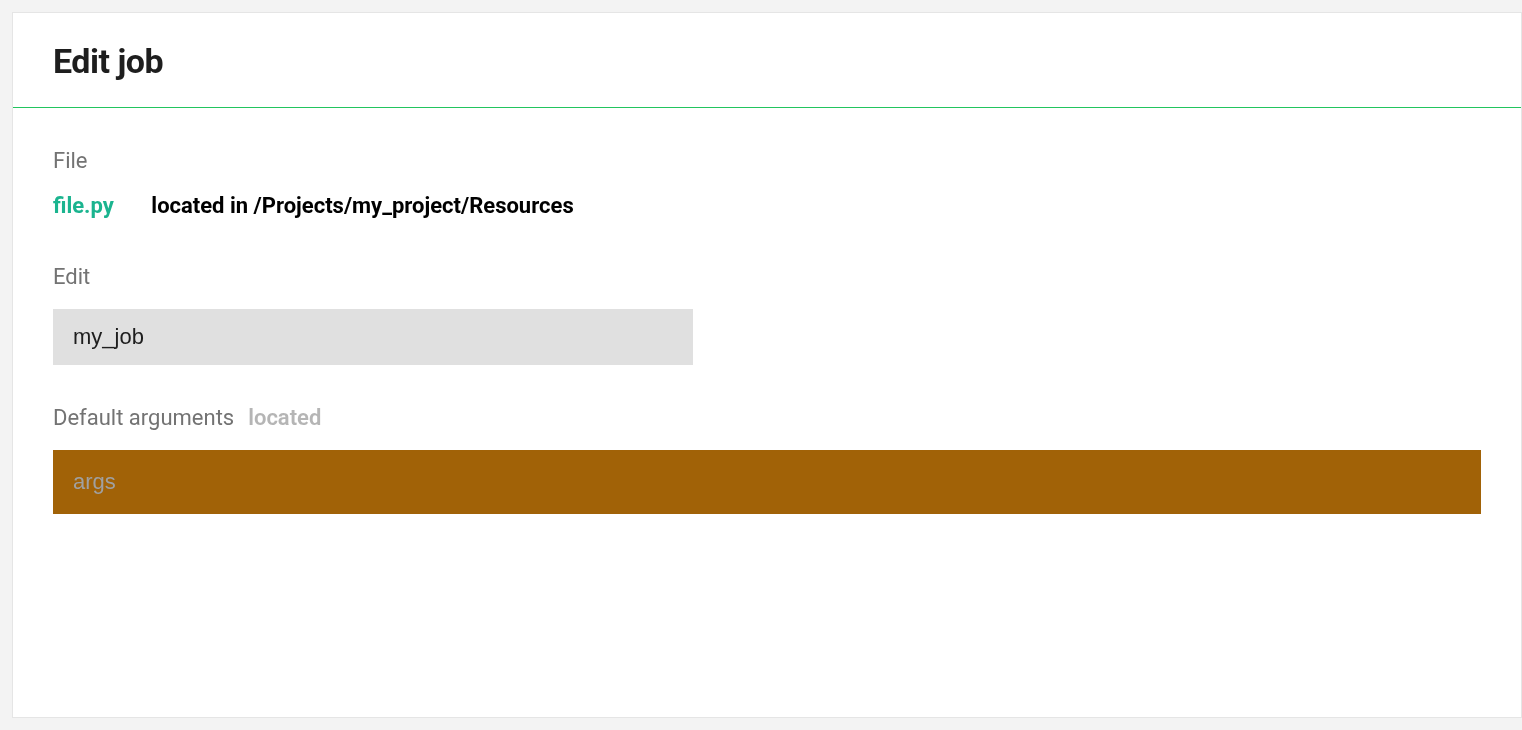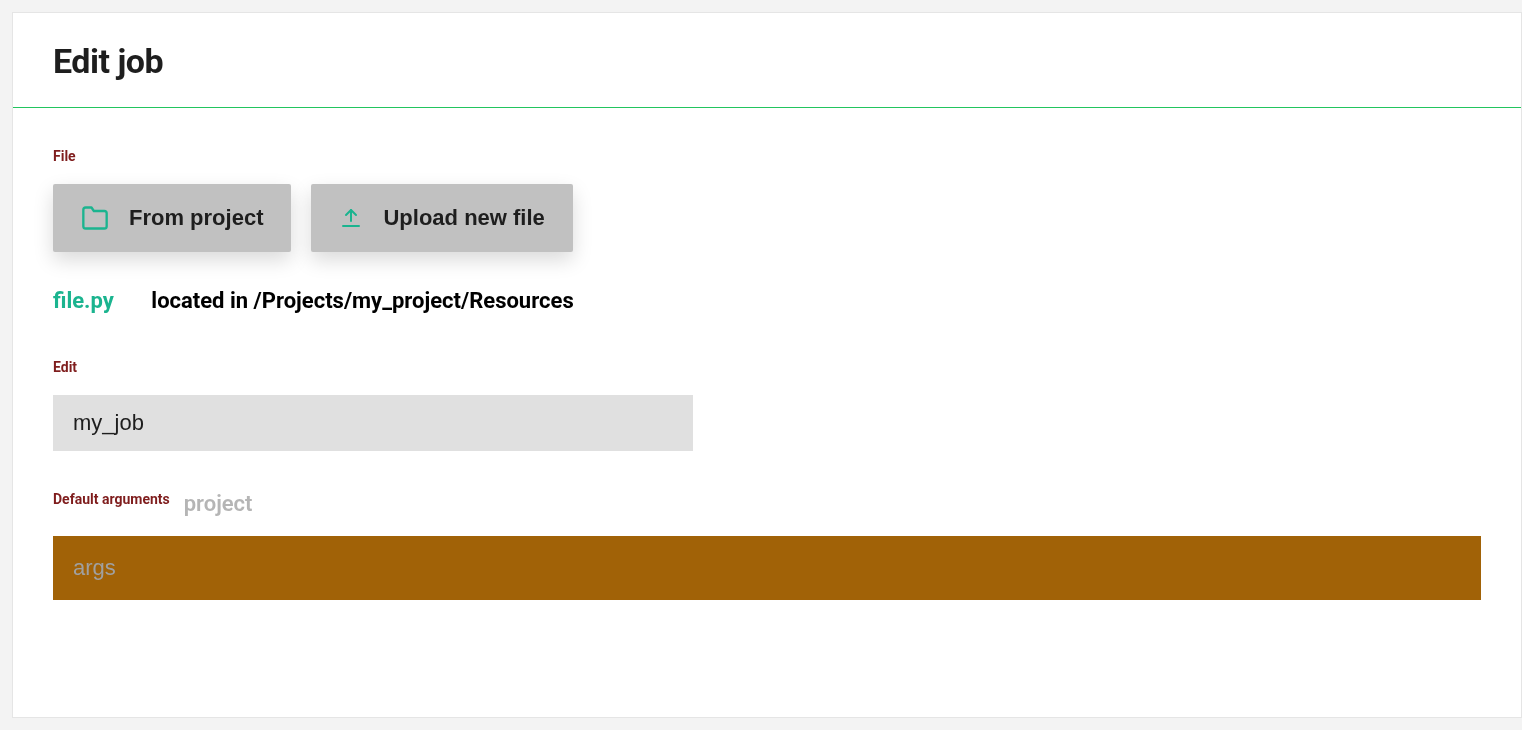--- a/index.html
+++ b/index.html
@@ -29,23 +29,23 @@
     .panel-title {
       font-size: 34px;
       font-weight: 700;
       color: #1e1e1e;
       letter-spacing: -0.5px;
     }
     .panel-body {
       padding: 40px 40px 40px 40px;
     }
     .field-label {
-      font-size: 14px;
-      font-weight: 700;
-      color: #7f1d1d;
+      font-size: 22px;
+      font-weight: 400;
+      color: #737373;
       margin-bottom: 20px;
     }
     .button-row {
       display: flex;
       gap: 20px;
       margin-bottom: 36px;
     }
     .btn {
       display: flex;
       align-items: center;
@@ -116,49 +116,29 @@
 <body>
 
 <div class="panel">
   <div class="panel-header">
     <h1 class="panel-title">Edit job</h1>
   </div>
   <div class="panel-body">
 
     <div class="field-label">File</div>
 
-    <div class="button-row">
-      <button class="btn">
-        <span class="icon-wrap">
-          <svg width="28" height="28" viewBox="0 0 24 24" fill="none" stroke="#1bb48f" stroke-width="2" stroke-linecap="round" stroke-linejoin="round">
-            <path d="M22 19a2 2 0 0 1-2 2H4a2 2 0 0 1-2-2V5a2 2 0 0 1 2-2h5l2 3h9a2 2 0 0 1 2 2z"></path>
-          </svg>
-        </span>
-        <span>From project</span>
-      </button>
-      <button class="btn">
-        <span class="icon-wrap">
-          <svg width="24" height="24" viewBox="0 0 24 24" fill="none" stroke="#1bb48f" stroke-width="2" stroke-linecap="round" stroke-linejoin="round">
-            <path d="M12 15V4"></path>
-            <polyline points="7 9 12 4 17 9"></polyline>
-            <line x1="4" y1="20" x2="20" y2="20"></line>
-          </svg>
-        </span>
-        <span>Upload new file</span>
-      </button>
-    </div>
 
     <div class="file-location">
       <span class="filename">file.py</span>
       <span class="path"> <span>located in /Projects/my_project/Resources</span></span>
     </div>
 
     <div class="field-label">Edit</div>
     <input type="text" class="name-input" value="my_job" style="">
 
     <div class="args-label-row">
       <span class="field-label" style="margin-bottom:0">Default arguments</span>
-      <span class="optional-tag">project</span>
+      <span class="optional-tag">located</span>
     </div>
     <input type="text" class="args-input" placeholder="args" style="">
 
   </div>
 </div>
 
 </body></html>

